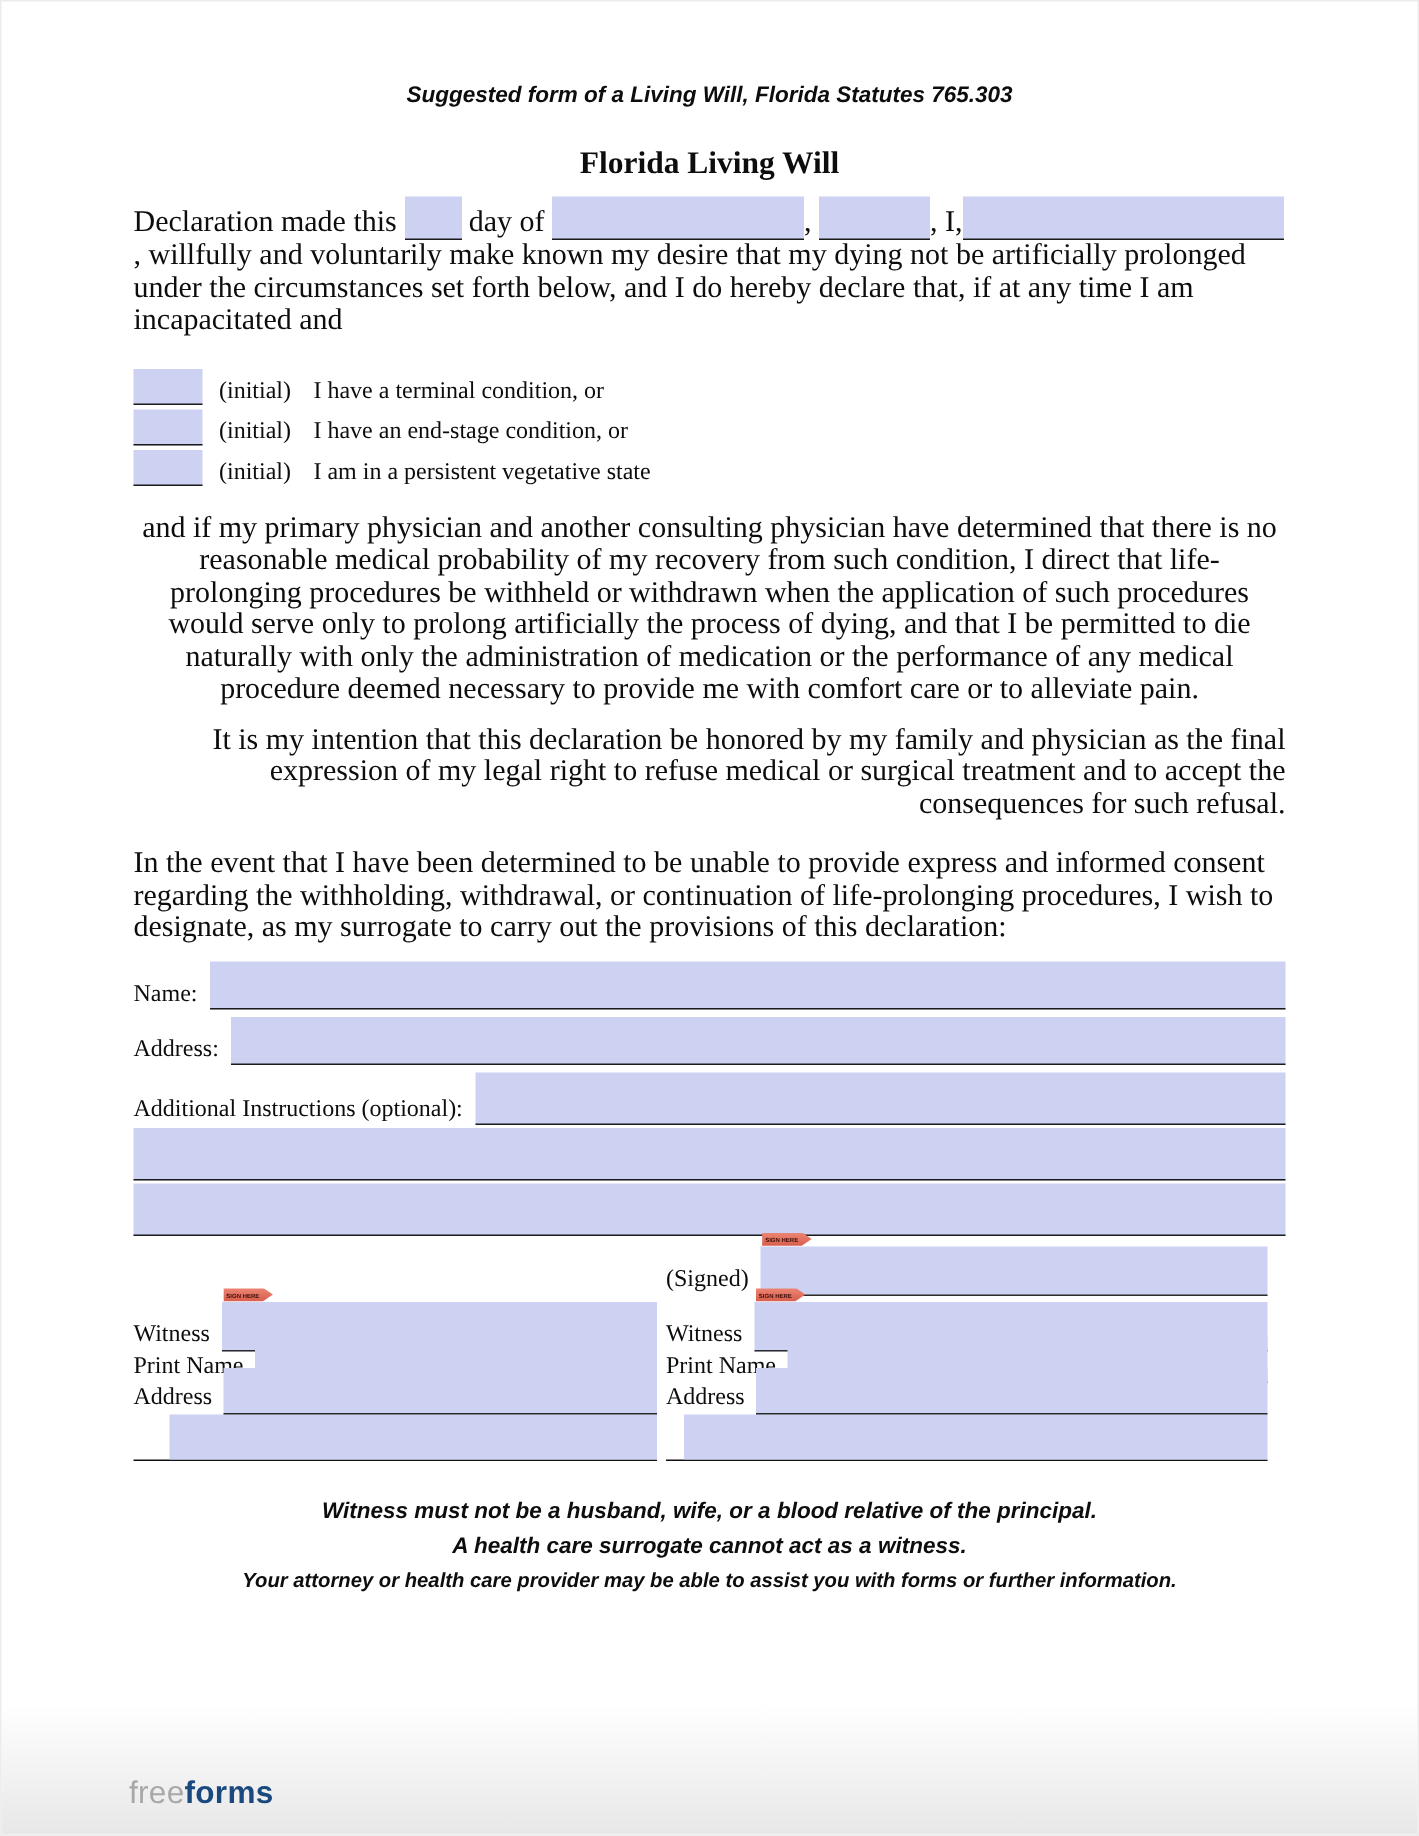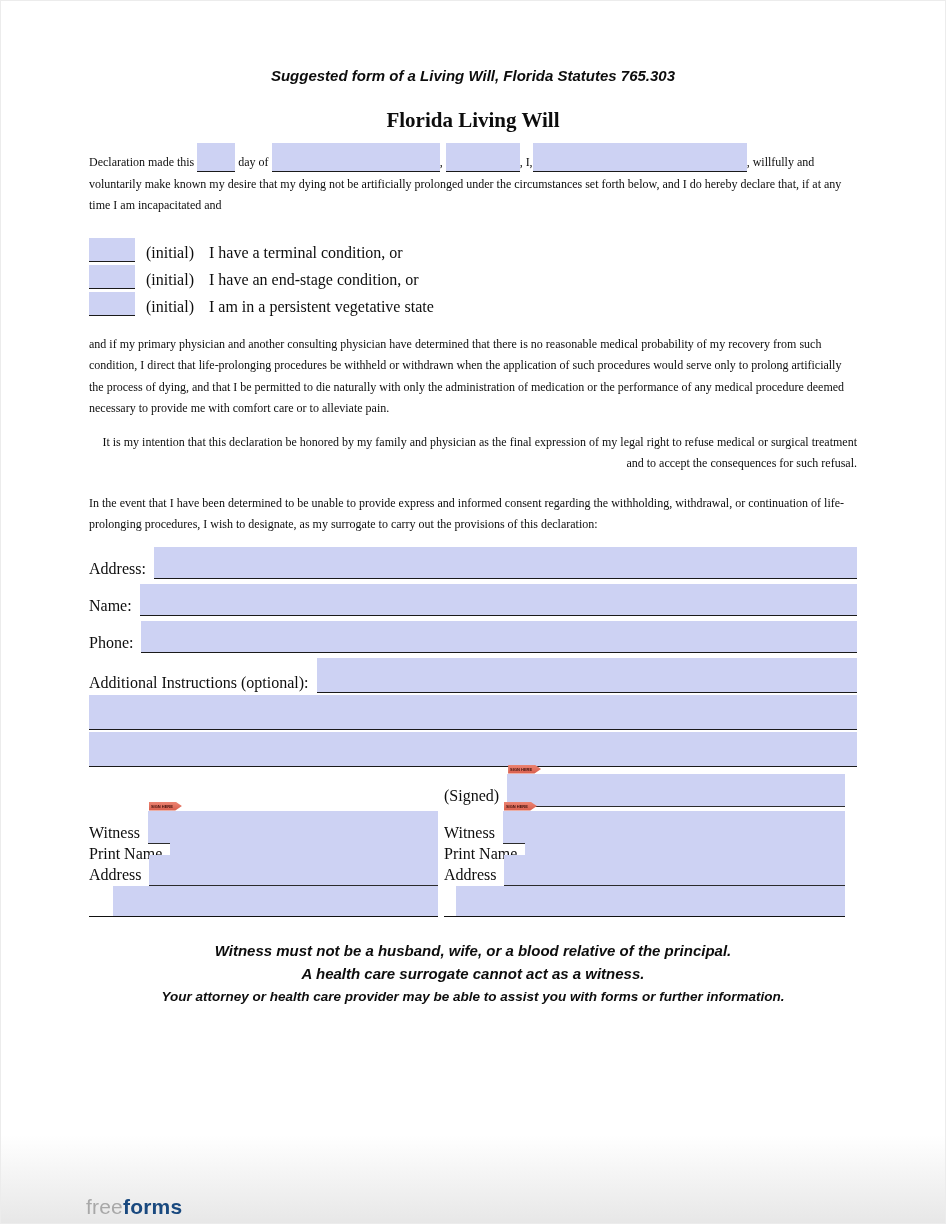--- a/index.html
+++ b/index.html
@@ -8,39 +8,39 @@
   .page{
     position:relative;
     width:946px; height:1224px;
     margin:0 auto;
     background:#ffffff;
     font-family:"Liberation Serif", serif;
     color:#0d0d0d;
     overflow:hidden;
     border:1px solid #ececec;
   }
-  .content{ padding:12px 88px; }
+  .content{ padding:0 88px; }
 
   .note{
     padding-top:54px;
     text-align:center;
     font-family:"Liberation Sans", sans-serif;
     font-style:italic; font-weight:bold;
     font-size:15px;
   }
   .title{
     margin-top:24px;
     text-align:center;
     font-family:"Liberation Serif", serif;
     font-weight:bold; font-size:21px;
   }
 
-  .para{ font-size:12px; line-height:21.5px; text-align:left; }
+  .para{ font-size:20px; line-height:21.5px; text-align:left; }
   .p1{ margin-top:10px; }
-  .p2{ margin-top:18px; }
+  .p2{ margin-top:18px;text-align:center; }
   .p3{ margin-top:12px;text-align:right; }
   .p4{ margin-top:18px; }
   .pcomp{ margin-top:16px; }
 
   
   .ifield{
     display:inline-block;
     background:var(--fld);
     border-bottom:1px solid #1a1a1a;
     height:29px;
@@ -107,21 +107,21 @@
     color:#40100b; padding-left:2px;
     white-space:nowrap; overflow:hidden;
   }
 
   .footer{ margin-top:25px; text-align:center; font-family:"Liberation Sans", sans-serif; font-style:italic; font-weight:bold; }
   .foot1{ font-size:15px; }
   .foot2{ font-size:15px; margin-top:6px; }
   .foot3{ font-size:13.5px; margin-top:7px; }
 
   .logo{
-    position:absolute; left:85px; bottom:4px;
+    position:absolute; left:85px; bottom:15px;
     font-family:"Liberation Sans", sans-serif;
     font-weight:bold; font-size:21px; letter-spacing:0.2px;
   }
   .logo .free{ color:var(--logoGray); font-weight:normal; }
   .logo .forms{ color:var(--logoBlue); }
 
   .bottom-fade{
     position:absolute; left:0; right:0; bottom:0; height:88px;
     background:linear-gradient(to bottom, rgba(180,180,180,0) 0%, rgba(170,170,170,0.28) 100%);
     pointer-events:none;
@@ -160,29 +160,25 @@
         <span class="init-text">I am in a persistent vegetative state</span>
       </div>
     </div>
 
     <p class="para p2">and if my primary physician and another consulting physician have determined that there is no reasonable medical probability of my recovery from such condition, I direct that life-prolonging procedures be withheld or withdrawn when the application of such procedures would serve only to prolong artificially the process of dying, and that I be permitted to die naturally with only the administration of medication or the performance of any medical procedure deemed necessary to provide me with comfort care or to alleviate pain.</p>
     <p class="para p3">It is my intention that this declaration be honored by my family and physician as the final expression of my legal right to refuse medical or surgical treatment and to accept the consequences for such refusal.</p>
     <p class="para p4">In the event that I have been determined to be unable to provide express and informed consent regarding the withholding, withdrawal, or continuation of life-prolonging procedures, I wish to designate, as my surrogate to carry out the provisions of this declaration:</p>
 
     <div class="sur-rows">
       <div class="sur-row">
-        <span class="flabel">Address:</span>
-        <div class="ffield"></div>
-      </div>
-      <div class="sur-row">
         <span class="flabel">Name:</span>
         <div class="ffield"></div>
       </div>
       <div class="sur-row">
-        <span class="flabel">Phone:</span>
+        <span class="flabel">Address:</span>
         <div class="ffield"></div>
       </div>
     </div>
 
 
     <div class="add-row">
       <span class="flabel">Additional Instructions (optional):</span>
       <div class="ffield"></div>
     </div>
     <div class="add-line"></div>

